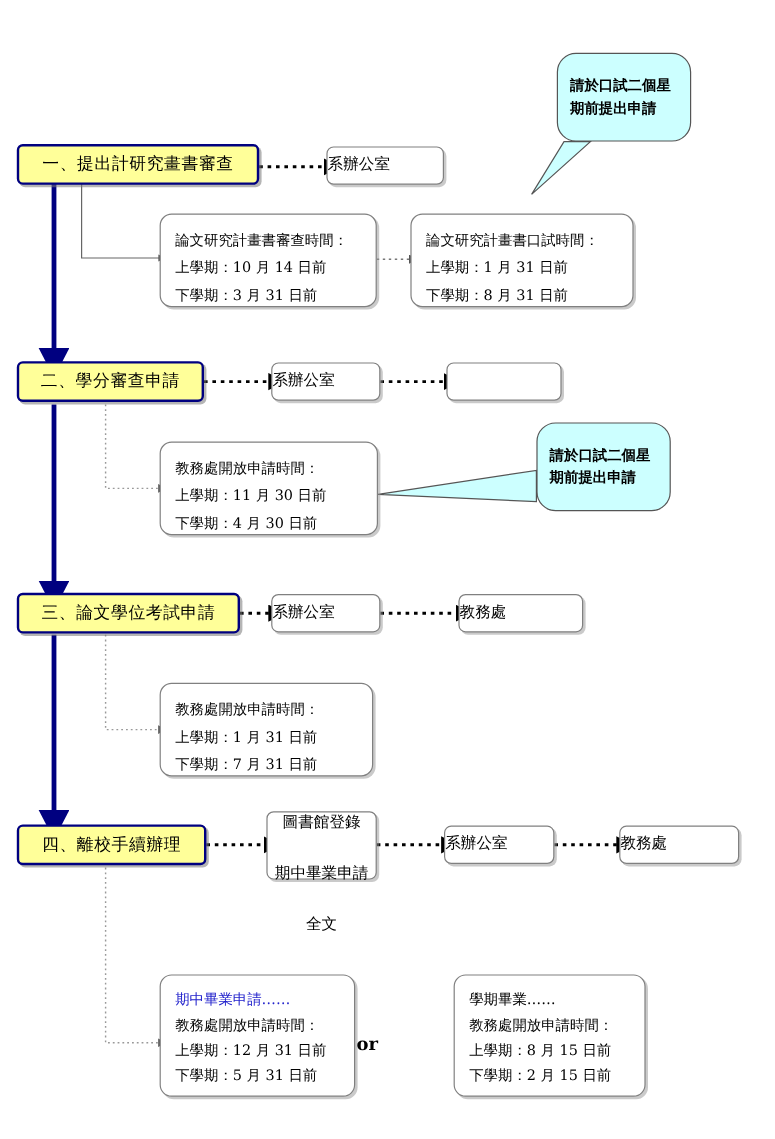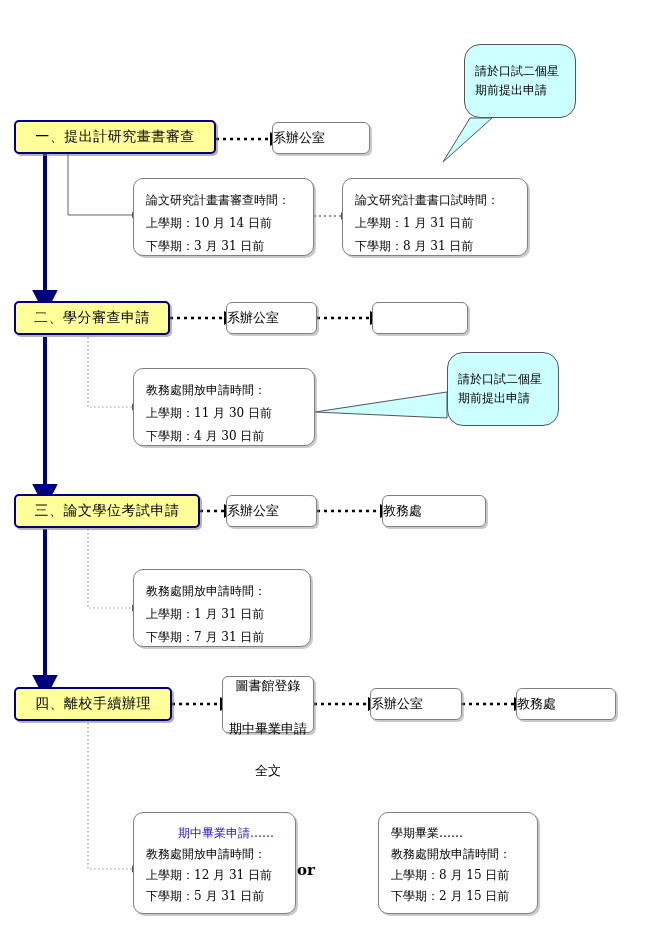--- a/index.html
+++ b/index.html
@@ -57,34 +57,35 @@
     border: 1px solid #808080;
     border-radius: 10px;
     box-shadow: 2px 2px 0 rgba(150,150,150,0.5);
     padding: 10px 12px;
     color: #000000;
     font-size: 12px;
     line-height: 1.9;
     font-family: "DejaVu Serif", "Liberation Serif", serif;
   }
   .note-line { white-space: nowrap; }
-  .note-line.highlight { color: #2222CC; margin-left: 32px; }
+  .note-line.highlight { color: #2222CC; }
 
   
   .callout {
     background: #CCFFFF;
     border: 1px solid #555555;
     border-radius: 16px;
     display: flex;
     align-items: center;
     padding: 6px 10px;
     color: #000000;
     font-size: 12px;
     line-height: 1.55;
     font-family: "DejaVu Serif", "Liberation Serif", serif;
+    font-weight: bold;
   }
   .callout-text { word-break: break-all; }
 
   
   .or-word {
     font-family: "DejaVu Serif", "Liberation Serif", serif;
     font-weight: bold;
     font-size: 15px;
     color: #000000;
   }

